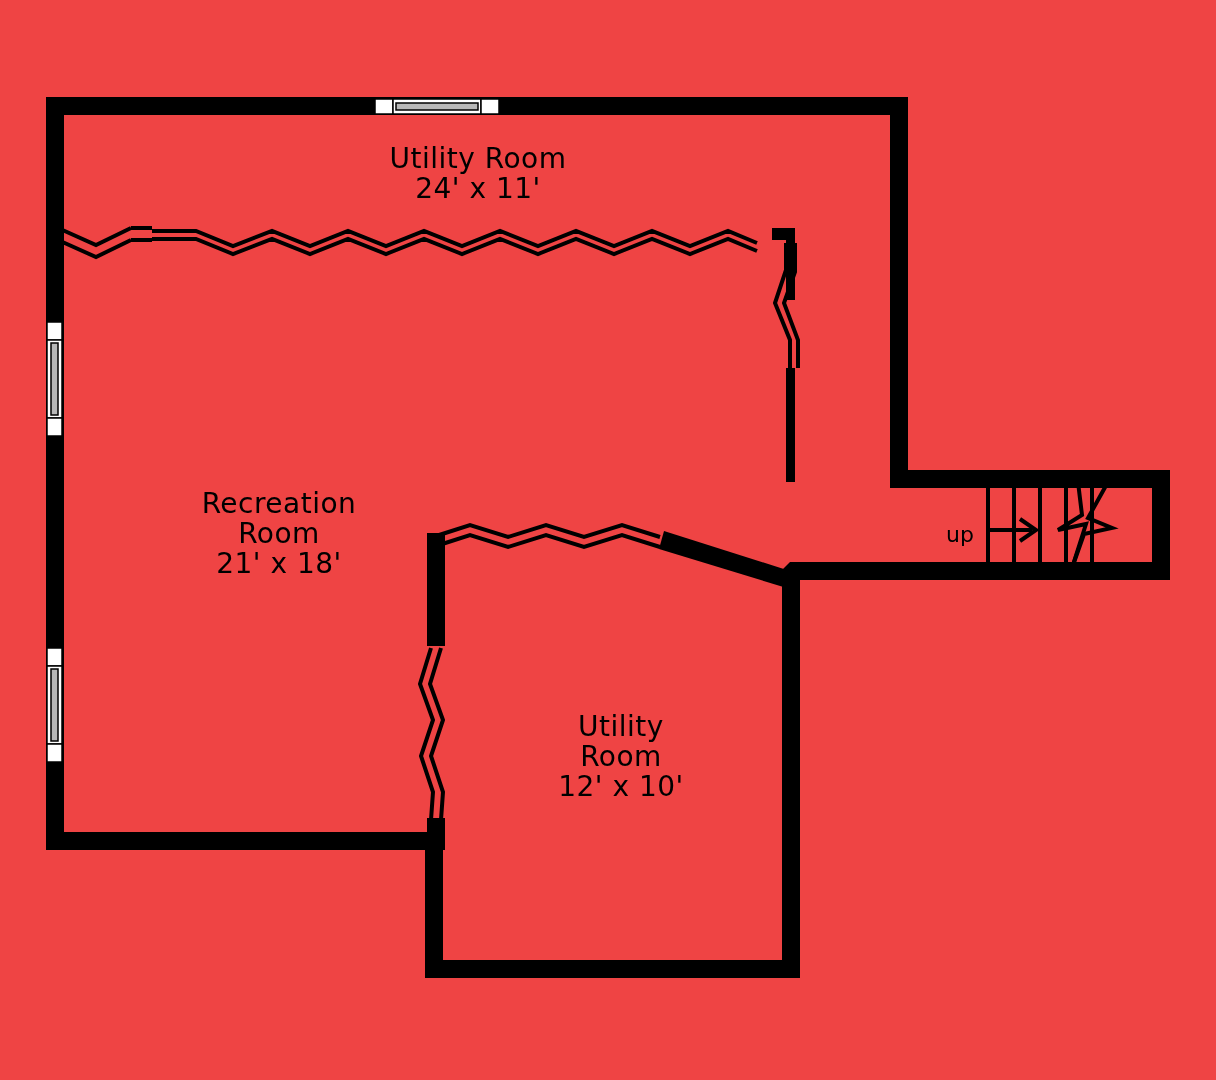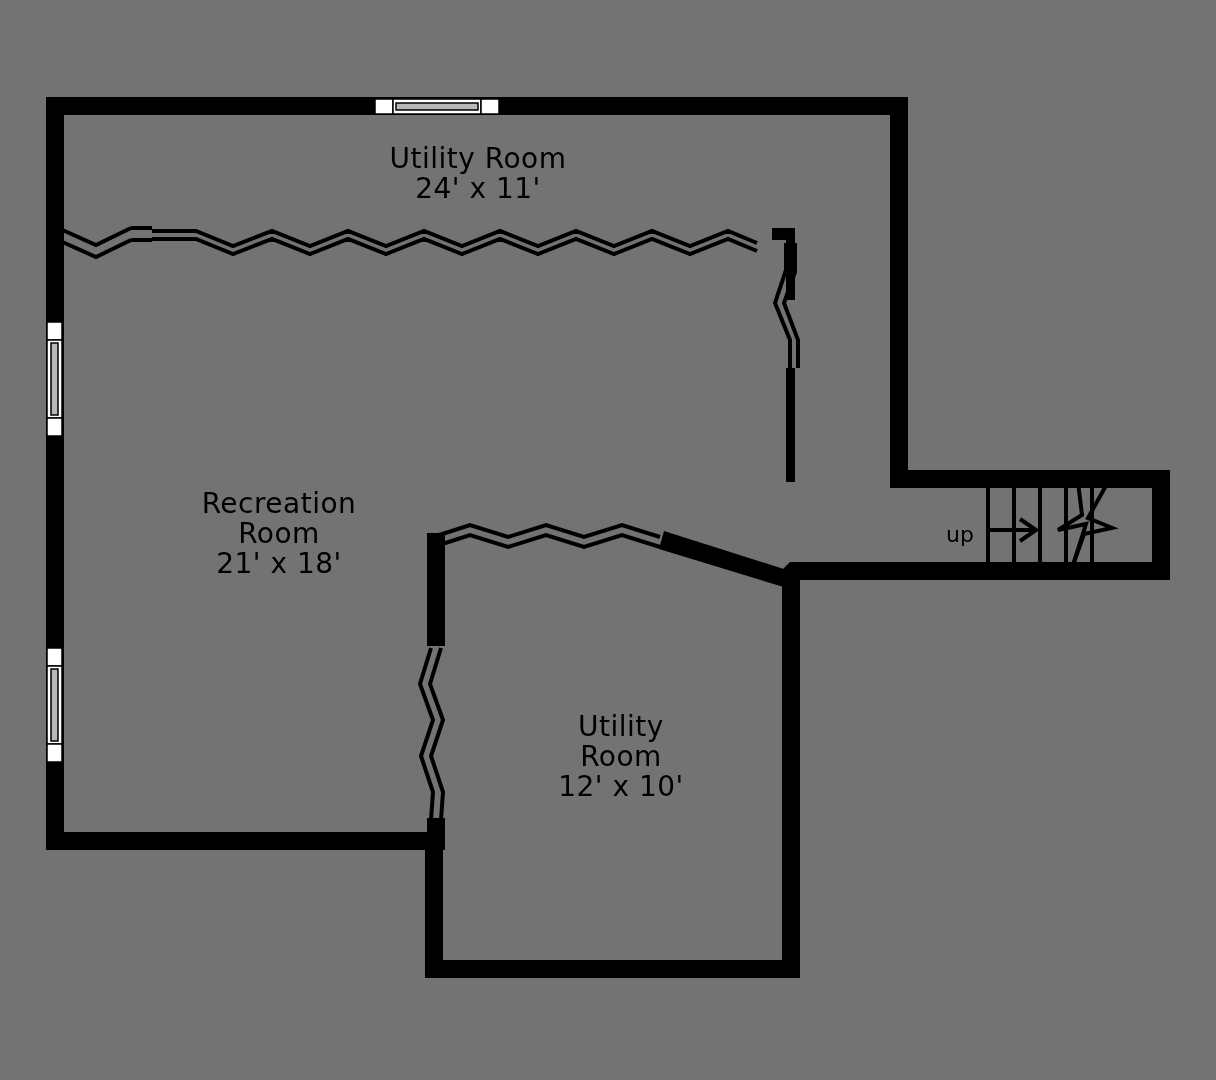--- a/index.html
+++ b/index.html
@@ -10,21 +10,21 @@
   body {
     width: 1216px;
     height: 1080px;
     overflow: hidden;
     font-family: "DejaVu Sans", sans-serif;
   }
   #plan-root {
     position: relative;
     width: 1216px;
     height: 1080px;
-    background: #737373;
+    background: #ef4444;
   }
   svg#floorplan {
     display: block;
     width: 1216px;
     height: 1080px;
   }
   .wall-fill { fill: #000000; }
   .room-label {
     font-family: "DejaVu Sans", sans-serif;
     font-size: 28px;

